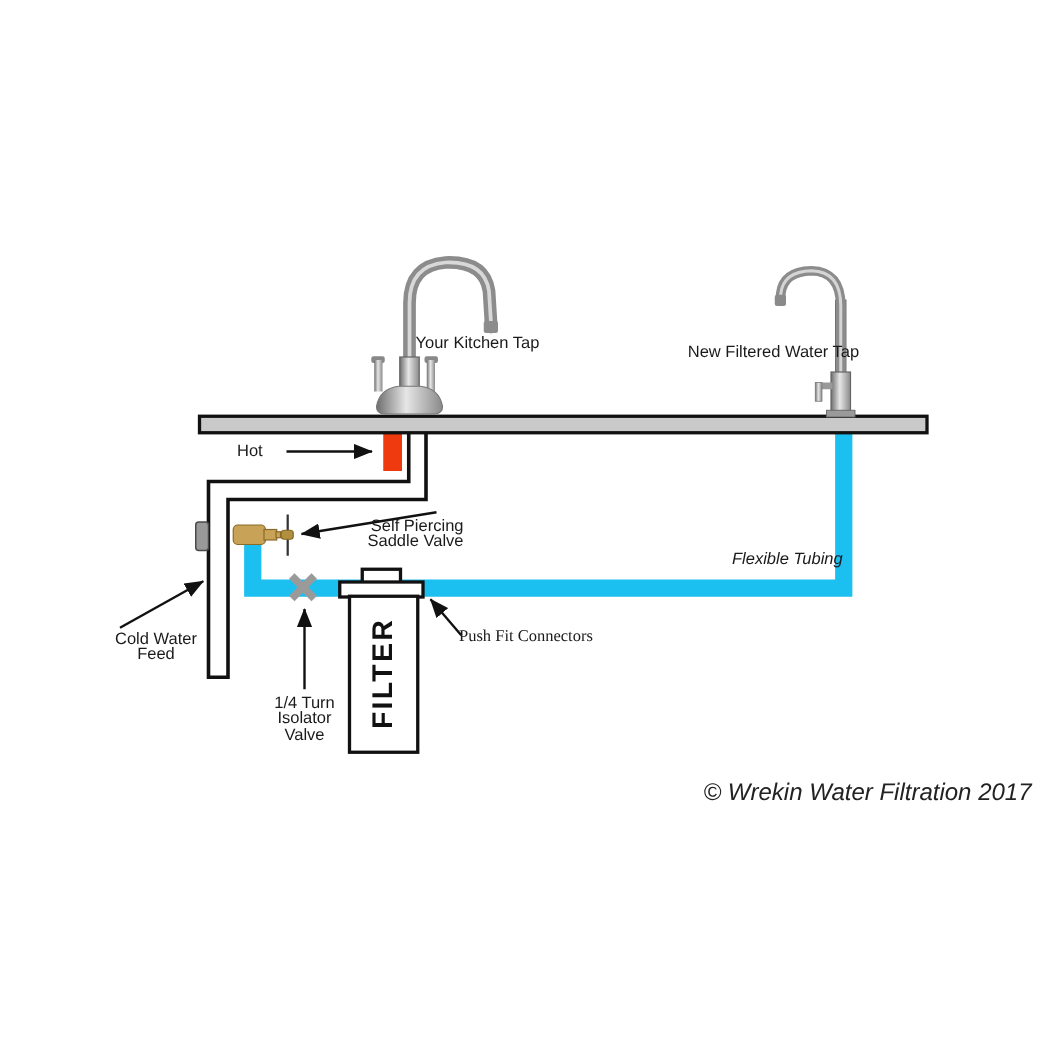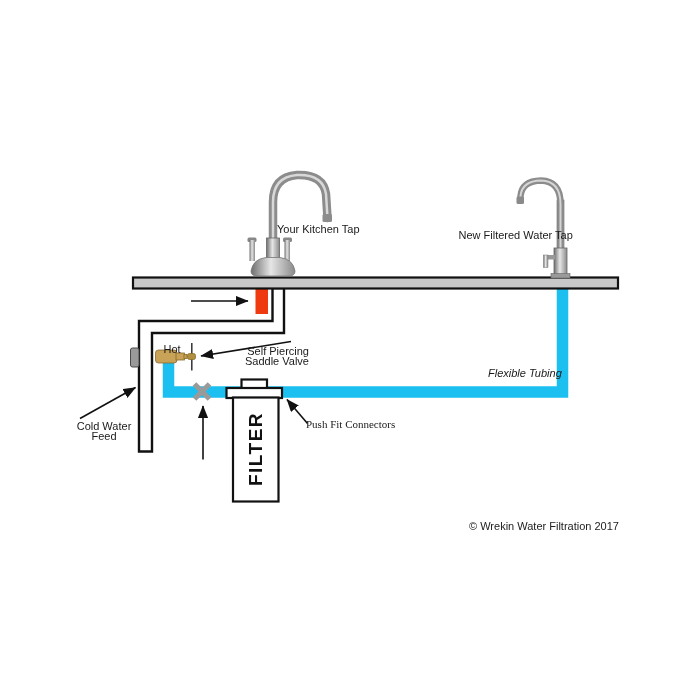--- a/index.html
+++ b/index.html
@@ -6,28 +6,28 @@
   .canvas{
     position:relative;width:700px;height:700px;background:#fff;overflow:hidden;
     font-family:"Liberation Sans", sans-serif;
   }
   .canvas svg{position:absolute;left:0;top:0;}
   .lbl{
     position:absolute;font-size:11px;line-height:12px;color:#1a1a1a;
     white-space:nowrap;
   }
   .ml{white-space:pre-line;text-align:center;line-height:10.5px;}
-  .right{text-align:center;margin-top:48px;}
+  .right{text-align:left;}
   .filter-text{
     position:absolute;left:206px;top:438px;width:100px;height:22px;
     text-align:center;font-size:19px;font-weight:bold;letter-spacing:1.5px;
     color:#111;transform:rotate(-90deg);transform-origin:50% 50%;
     white-space:nowrap;
   }
-  .copyright{position:absolute;font-size:11px;color:#222;white-space:nowrap;}
+  .copyright{position:absolute;font-size:16px;color:#222;white-space:nowrap;font-style:italic;}
 </style>
 </head>
 <body>
 
 <div class="canvas">
 
   <svg width="700" height="700" viewBox="0 0 700 700">
     <defs>
       <marker id="ah" markerWidth="8" markerHeight="6.4" refX="7.6" refY="3.2" orient="auto" markerUnits="strokeWidth">
         <path d="M0,0 L8,3.2 L0,6.4 Z" fill="#111"></path>
@@ -110,18 +110,21 @@
   <div class="lbl ml" style="left:229px;top:345.5px;width:80px;text-align:right;">Self Piercing
 Saddle Valve</div>
 
   <div class="lbl" style="left:488px;top:366.5px;font-style:italic;">Flexible Tubing</div>
 
   <div class="lbl" style="left:306px;top:418px;font-family:Liberation Serif, serif;">Push Fit Connectors</div>
 
   <div class="lbl ml" style="left:64px;top:420.5px;width:80px;">Cold Water
 Feed</div>
 
+  <div class="lbl ml" style="left:163px;top:463.5px;width:80px;">1/4 Turn
+Isolator
+Valve</div>
 
   <div class="filter-text">FILTER</div>
 
   <div class="copyright" style="left:469px;top:520px;">© Wrekin Water Filtration 2017</div>
 
 </div>
 
 </body></html>

